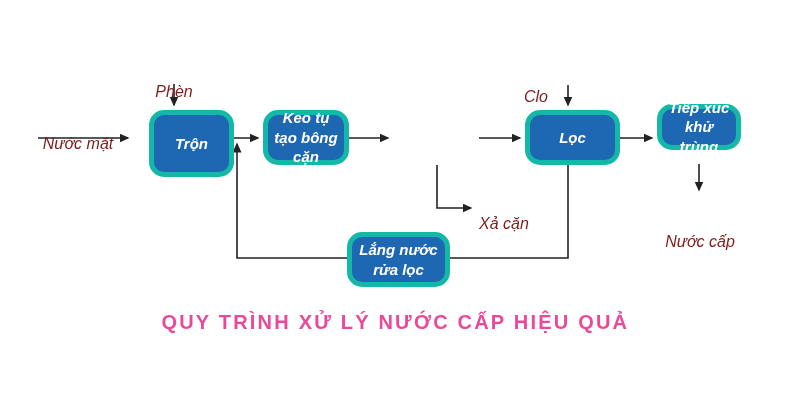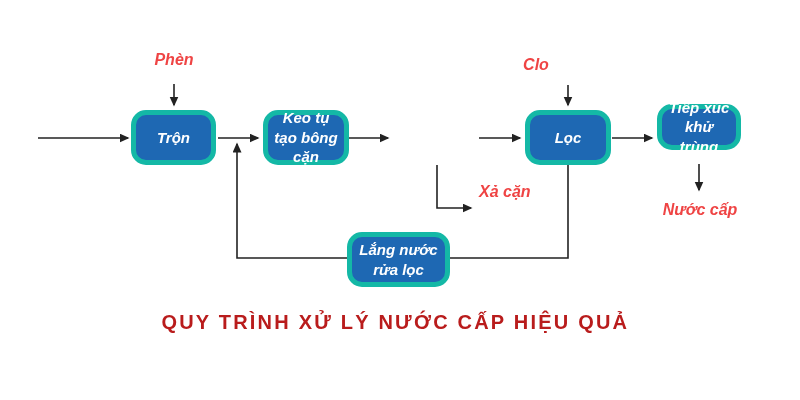--- a/index.html
+++ b/index.html
@@ -35,33 +35,34 @@
     line-height: 1.3;
     display: flex;
     align-items: center;
     justify-content: center;
     text-align: center;
     padding: 0 6px;
     box-sizing: border-box;
   }
   .float-label {
     position: absolute;
-    color: #ef4444;
+    color: #7f1d1d;
     font-style: italic;
-    font-weight: bold;
+    font-weight: normal;
     font-size: 16px;
     white-space: nowrap;
+    margin-top: 32px;
   }
   .center { text-align: center; }
   .diagram-title {
     position: absolute;
     top: 311px;
     left: 50%;
     transform: translateX(-51%);
-    color: #b91c1c;
+    color: #ec4899;
     font-weight: 800;
     font-size: 20px;
     letter-spacing: 2.2px;
     white-space: nowrap;
   }
 </style>
 </head>
 <body>
 
 <div class="canvas">
@@ -80,41 +81,42 @@
       <path d="M 349 138 H 388" marker-end="url(#arrow)"></path>
       <path d="M 479 138 H 520" marker-end="url(#arrow)"></path>
       <path d="M 612 138 H 652" marker-end="url(#arrow)"></path>
       <path d="M 699 164 V 190" marker-end="url(#arrow)"></path>
       <path d="M 437 165 V 208 H 471" marker-end="url(#arrow)"></path>
       <path d="M 568 165 V 258 H 439" marker-end="url(#arrow)"></path>
       <path d="M 347 258 H 237 V 144" marker-end="url(#arrow)"></path>
     </g>
   </svg>
 
-  <div class="node" style="left:131px; top:110px; width:85px; height:55px;align-items:center;">
+  <div class="node" style="left:149px; top:110px; width:85px; height:67px;align-items:center;">
     <span>Trộn</span>
   </div>
 
   <div class="node" style="left:263px; top:110px; width:86px; height:55px;">
     <span>Keo tụ tạo bông cặn</span>
   </div>
 
 
-  <div class="node" style="left:525px; top:110px; width:86px; height:55px;">
+  <div class="node" style="left:525px; top:110px; width:95px; height:55px;">
     <span>Lọc</span>
   </div>
 
   <div class="node" style="left:657px; top:104px; width:84px; height:46px;">
     <span>Tiếp xúc khử trùng</span>
   </div>
 
   <div class="node" style="left:347px; top:232px; width:103px; height:55px;">
     <span>Lắng nước rửa lọc</span>
   </div>
 
+  <div class="float-label center" style="left:30px; top:103px; width:96px;">Nước mặt</div>
 
   <div class="float-label center" style="left:134px; top:51px; width:80px;">Phèn</div>
 
   <div class="float-label center" style="left:496px; top:56px; width:80px;">Clo</div>
 
   <div class="float-label" style="left:479px; top:183px;">Xả cặn</div>
 
   <div class="float-label center" style="left:654px; top:201px; width:92px;">Nước cấp</div>
 
   <div class="diagram-title">QUY TRÌNH XỬ LÝ NƯỚC CẤP HIỆU QUẢ</div>

